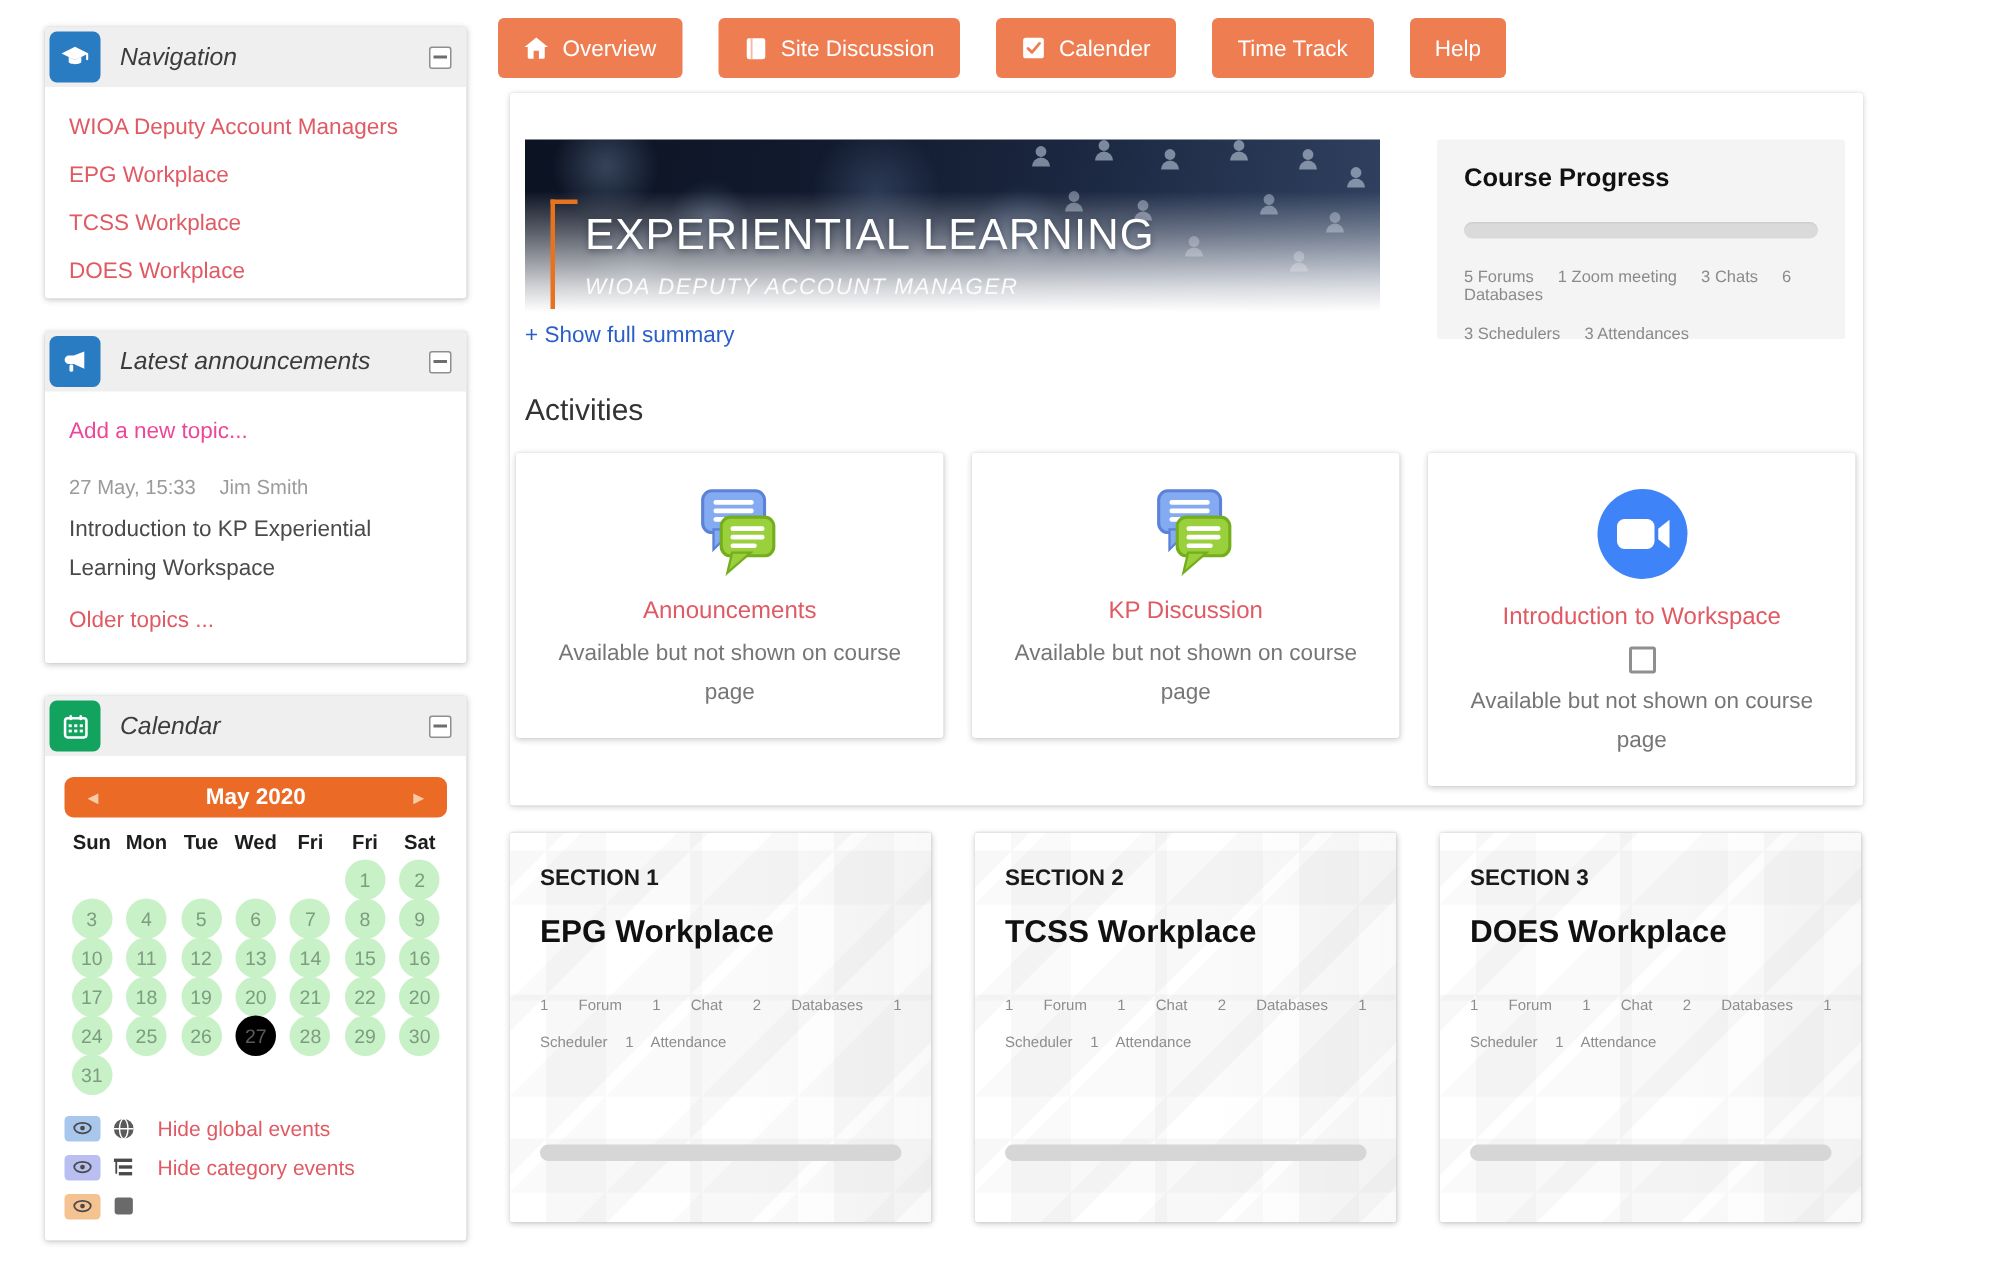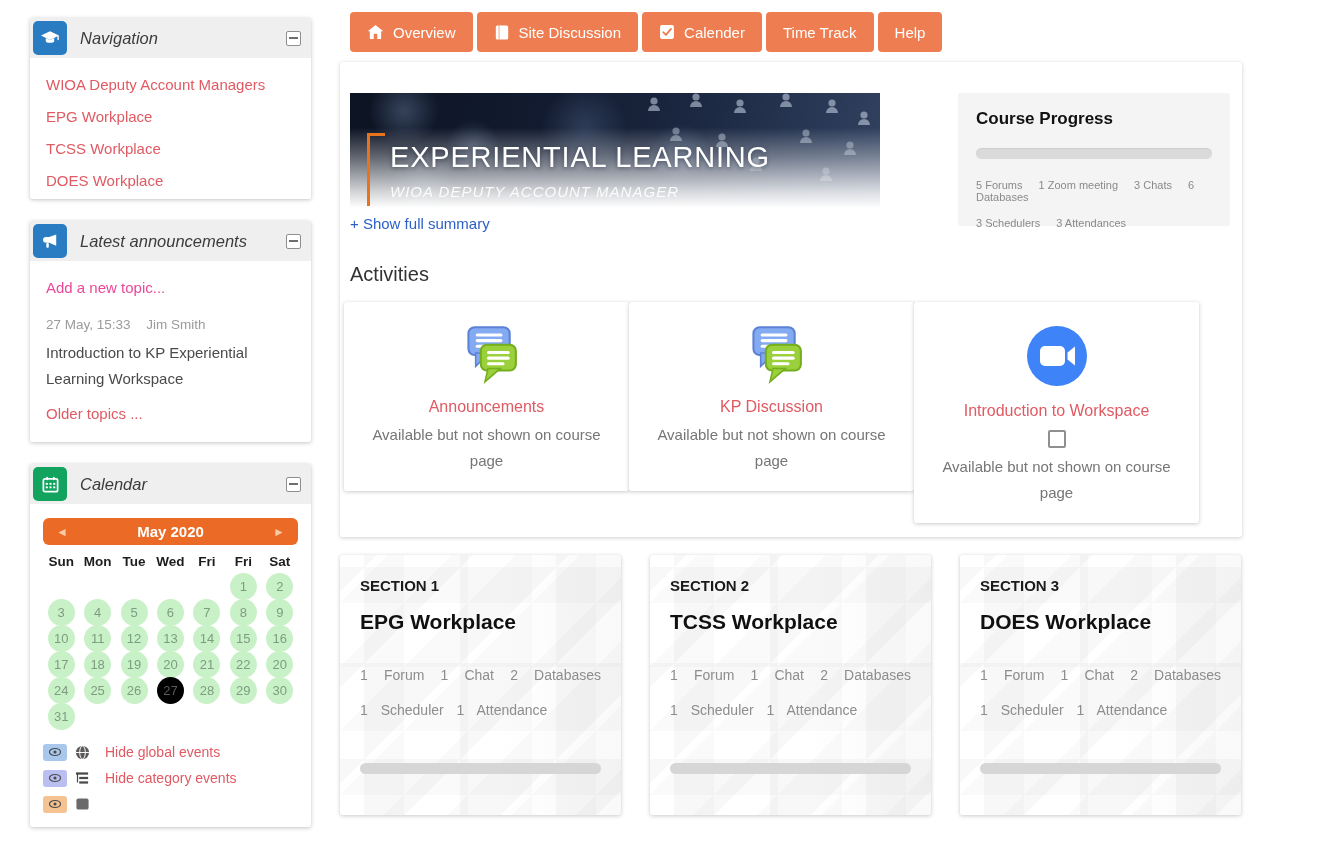--- a/index.html
+++ b/index.html
@@ -71,37 +71,37 @@
     width:24px;height:17px;border-radius:3px;display:flex;align-items:center;justify-content:center;
     flex:0 0 24px;
   }
   .chip-blue{background:#a9c7ec;}
   .chip-violet{background:#b9bff0;}
   .chip-orange{background:#f5c291;}
   .f-ico{width:17px;height:17px;margin-left:7px;display:flex;align-items:center;justify-content:center;flex:0 0 17px;}
   .f-link{margin-left:14px;color:#e05a63;font-size:14px;}
 
   
-  .topnav{position:absolute;left:350px;top:12px;display:flex;gap:4px;}
+  .topnav{position:absolute;left:332px;top:12px;display:flex;gap:24px;}
   .tbtn{
     background:#ee7d51;color:#fff;border:none;border-radius:4px;height:40px;
     display:flex;align-items:center;gap:9px;padding:0 17px;font-size:15px;
     font-family:inherit;cursor:pointer;
   }
   .tbtn svg{flex:0 0 auto;}
 
   .course-card{
     position:absolute;left:340px;top:62px;width:902px;height:475px;background:#fff;
     box-shadow:0 1px 4px rgba(0,0,0,.18),0 0 1px rgba(0,0,0,.10);border-radius:2px;
     box-sizing:border-box;
   }
   .hero-row{display:flex;margin:31px 12px 0 10px;}
   .hero-col{width:570px;}
   .hero{
-    position:relative;width:530px;height:115px;overflow:hidden;
+    position:relative;width:570px;height:115px;overflow:hidden;
     background:linear-gradient(100deg,#0c1322 0%,#121b30 38%,#1b2740 62%,#283754 85%,#31415f 100%);
   }
   .bokeh{position:absolute;border-radius:50%;filter:blur(2px);}
   .hero-people{position:absolute;right:0;top:0;opacity:.55;}
   .hero-fade{
     position:absolute;inset:0;
     background:linear-gradient(180deg,rgba(255,255,255,0) 30%,rgba(255,255,255,.34) 55%,rgba(255,255,255,.82) 86%,#fff 100%);
   }
   .hero-bracket{
     position:absolute;left:17px;top:40px;width:15px;height:70px;
@@ -121,21 +121,21 @@
     margin-left:auto;width:272px;height:133px;background:#f4f4f4;border-radius:2px;
     box-sizing:border-box;padding:16px 18px;
   }
   .pb-title{font-size:17px;font-weight:bold;color:#111;}
   .pb-track{margin-top:19px;height:11px;border-radius:6px;background:#dadada;box-shadow:inset 0 1px 1px rgba(0,0,0,.06);}
   .pb-stats{margin-top:20px;font-size:11px;color:#8a8a8a;}
   .pb-stats.l2{margin-top:14px;}
   .pb-stats span{margin-right:13px;}
 
   .act-heading{margin:30px 0 0 10px;font-size:20px;color:#333;font-weight:400;}
-  .act-row{display:flex;margin:16px 0 0 4px;align-items:flex-start;}
+  .act-row{display:flex;gap:19px;margin:16px 0 0 4px;align-items:flex-start;}
   .act-card{
     width:285px;box-sizing:border-box;background:#fff;border-radius:2px;text-align:center;
     box-shadow:0 1px 4px rgba(0,0,0,.20),0 0 1px rgba(0,0,0,.10);
     padding:14px 18px 16px 18px;min-height:167px;
   }
   .act-card.tall{min-height:200px;}
   .act-icon{margin-top:8px;}
   .act-name{display:block;margin-top:10px;color:#e05a63;font-size:16px;}
   .act-avail{margin-top:6px;color:#767676;font-size:15px;line-height:1.75;}
   .act-checkbox{
@@ -153,21 +153,21 @@
     background-image:
       linear-gradient(to right,rgba(0,0,0,0) 55%,rgba(0,0,0,.025) 100%),
       linear-gradient(135deg,rgba(0,0,0,.028) 50%,rgba(0,0,0,0) 50.5%),
       linear-gradient(315deg,rgba(0,0,0,.02) 50%,rgba(0,0,0,0) 50.5%);
     background-size:100% 100%,96px 96px,64px 64px;
     background-position:0 0,24px 12px,0 48px;
   }
   .sec-label{font-size:15px;font-weight:bold;color:#1a1a1a;}
   .sec-title{font-size:21px;font-weight:bold;color:#101010;margin-top:16px;}
   .sec-stats{
-    margin-top:24px;font-size:14px;color:#8d8d8d;line-height:2.5;
+    margin-top:24px;font-size:10px;color:#8d8d8d;line-height:2.5;
     text-align:justify;word-spacing:9px;
   }
   .sec-bar{position:absolute;left:20px;right:20px;top:208px;height:11px;border-radius:6px;background:#d6d6d6;}
 </style>
 </head>
 <body>
 
 <aside class="sidebar">
 
   <section class="block">

